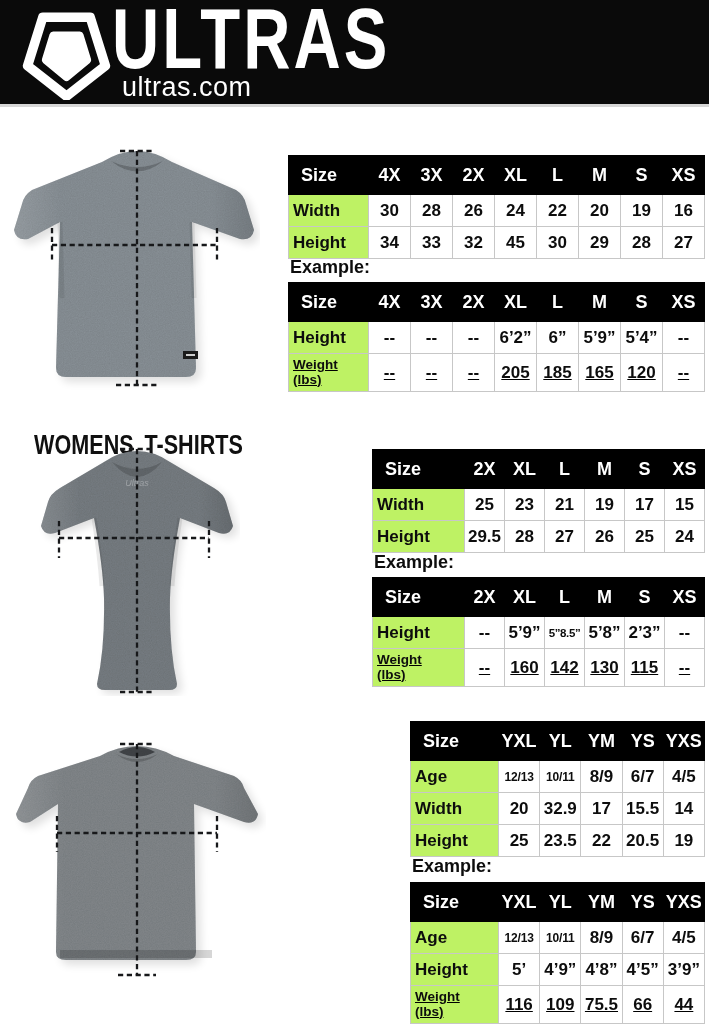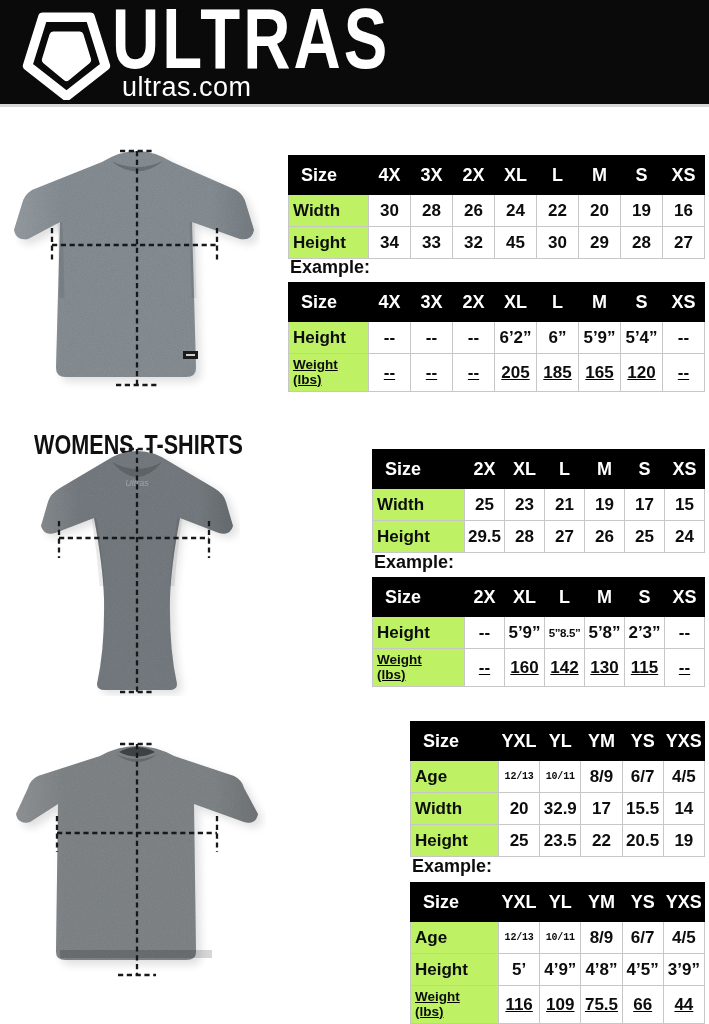--- a/index.html
+++ b/index.html
@@ -30,21 +30,21 @@
   .tbl{position:absolute;border-collapse:collapse;table-layout:fixed;background:#fff;}
   .tbl th,.tbl td{border:1px solid #c7c7c7;font-weight:bold;color:#0d0d0d;text-align:center;padding:0;overflow:hidden;}
   .tbl thead th{background:#000;color:#fff;border:1px solid #000;font-size:18px;}
   .tbl thead th.lbl{text-align:left;padding-left:12px;}
   .tbl thead tr{height:39px;}
   .tbl tbody tr{height:32px;}
   .tbl tbody tr.weight{height:38px;text-decoration:underline;}
   .tbl td{font-size:17px;}
   .tbl th.rowlbl{text-align:left;padding-left:4px;font-size:17px;background:#bef264;}
   .tbl tr.weight th.rowlbl{font-size:13.5px;line-height:1.1;padding-top:2px;padding-bottom:2px;padding-right:16px;}
-  .tbl td.sm{font-size:10px;letter-spacing:-.2px;font-family:Liberation Mono, monospace;}
+  .tbl td.sm{font-size:12px;letter-spacing:-.2px;}
   .tbl td.xsm{font-size:11.5px;letter-spacing:-.4px;}
 
   #tbl-mens-size{left:288px;top:155px;width:417px;}
   #tbl-mens-ex{left:288px;top:282px;width:417px;}
   #tbl-womens-size{left:372px;top:449px;width:333px;}
   #tbl-womens-ex{left:372px;top:577px;width:333px;}
   #tbl-youth-size{left:410px;top:721px;width:295px;}
   #tbl-youth-ex{left:410px;top:882px;width:295px;}
 
   .ex-label{position:absolute;font-weight:bold;font-size:18px;color:#0d0d0d;}

